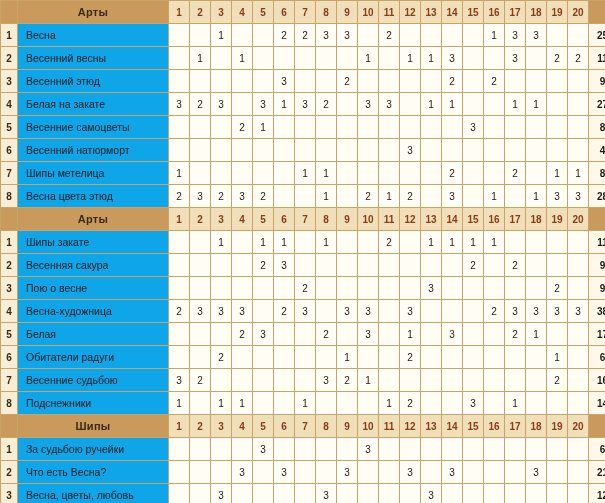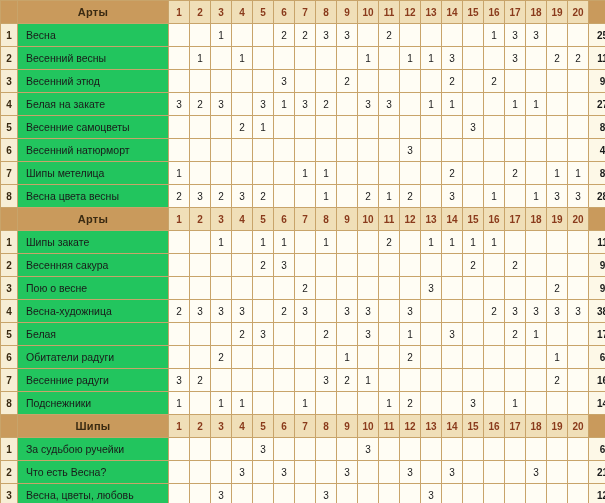--- a/index.html
+++ b/index.html
@@ -13,21 +13,21 @@
   col.c-num{width:21px;}
   col.c-total{width:28px;}
 
   .sec-head td{background:#c99a5c;color:#3a2a12;font-weight:bold;text-align:center;}
   .sec-head td.sec-title{background:#c99a5c;font-size:11px;letter-spacing:.3px;}
   .sec-head td.num{background:#f0dfb8;color:#8a3b1c;font-weight:bold;}
   .sec-head td.totalhdr{background:#c99a5c;}
 
   tr.row td{background:#fefcf2;}
   tr.row td.rank{background:#f7eed5;text-align:center;font-weight:bold;color:#3a2a12;}
-  tr.row td.name{background:#22c55e;text-align:left;padding-left:8px;color:#1a1a1a;font-size:10.5px;white-space:nowrap;overflow:hidden;}
+  tr.row td.name{background:#0ea5e9;text-align:left;padding-left:8px;color:#1a1a1a;font-size:10.5px;white-space:nowrap;overflow:hidden;}
   tr.row td.cell{text-align:center;color:#1a1a1a;background:#fffdf4;}
   tr.row td.total{text-align:center;font-weight:bold;color:#1a1a1a;background:#fdf8e7;}
 </style>
 </head>
 <body>
 
 <div class="wrap">
   <table>
     <colgroup>
       <col class="c-rank">
@@ -250,21 +250,21 @@
           <td class="cell"></td>
           <td class="cell"></td>
           <td class="cell">2</td>
           <td class="cell"></td>
           <td class="cell">1</td>
           <td class="cell">1</td>
           <td class="total">8</td>
         </tr>
         <tr class="row">
           <td class="rank">8</td>
-          <td class="name">Весна цвета весны</td>
+          <td class="name">Весна цвета этюд</td>
           <td class="cell">2</td>
           <td class="cell">3</td>
           <td class="cell">2</td>
           <td class="cell">3</td>
           <td class="cell">2</td>
           <td class="cell"></td>
           <td class="cell"></td>
           <td class="cell">1</td>
           <td class="cell"></td>
           <td class="cell">2</td>
@@ -450,21 +450,21 @@
           <td class="cell"></td>
           <td class="cell"></td>
           <td class="cell"></td>
           <td class="cell"></td>
           <td class="cell">1</td>
           <td class="cell"></td>
           <td class="total">6</td>
         </tr>
         <tr class="row">
           <td class="rank">7</td>
-          <td class="name">Весенние радуги</td>
+          <td class="name">Весенние судьбою</td>
           <td class="cell">3</td>
           <td class="cell">2</td>
           <td class="cell"></td>
           <td class="cell"></td>
           <td class="cell"></td>
           <td class="cell"></td>
           <td class="cell"></td>
           <td class="cell">3</td>
           <td class="cell">2</td>
           <td class="cell">1</td>

